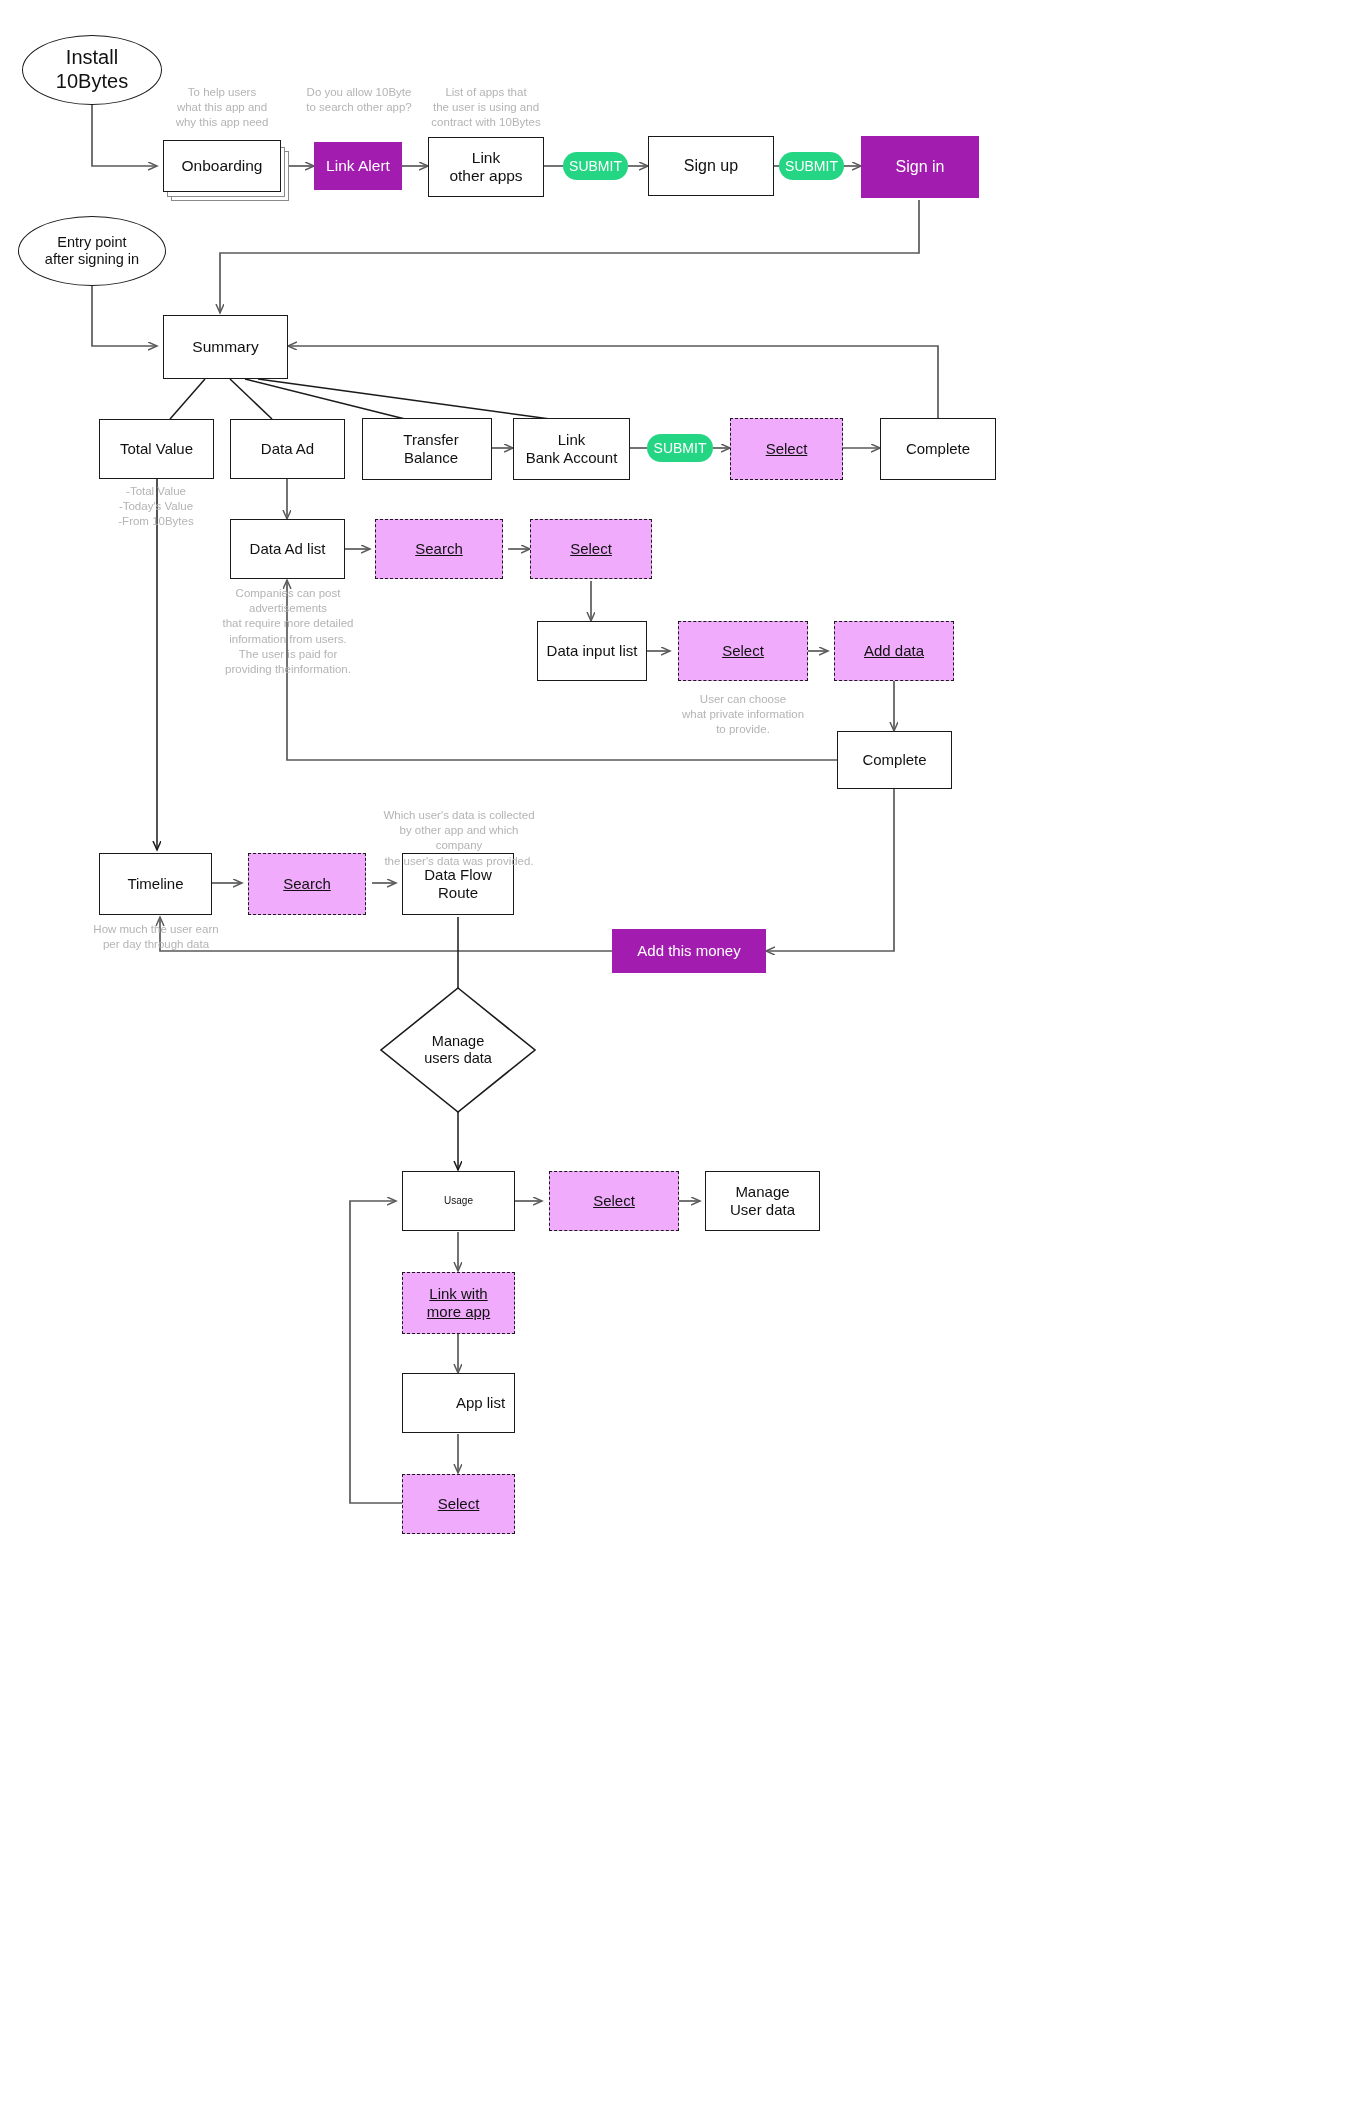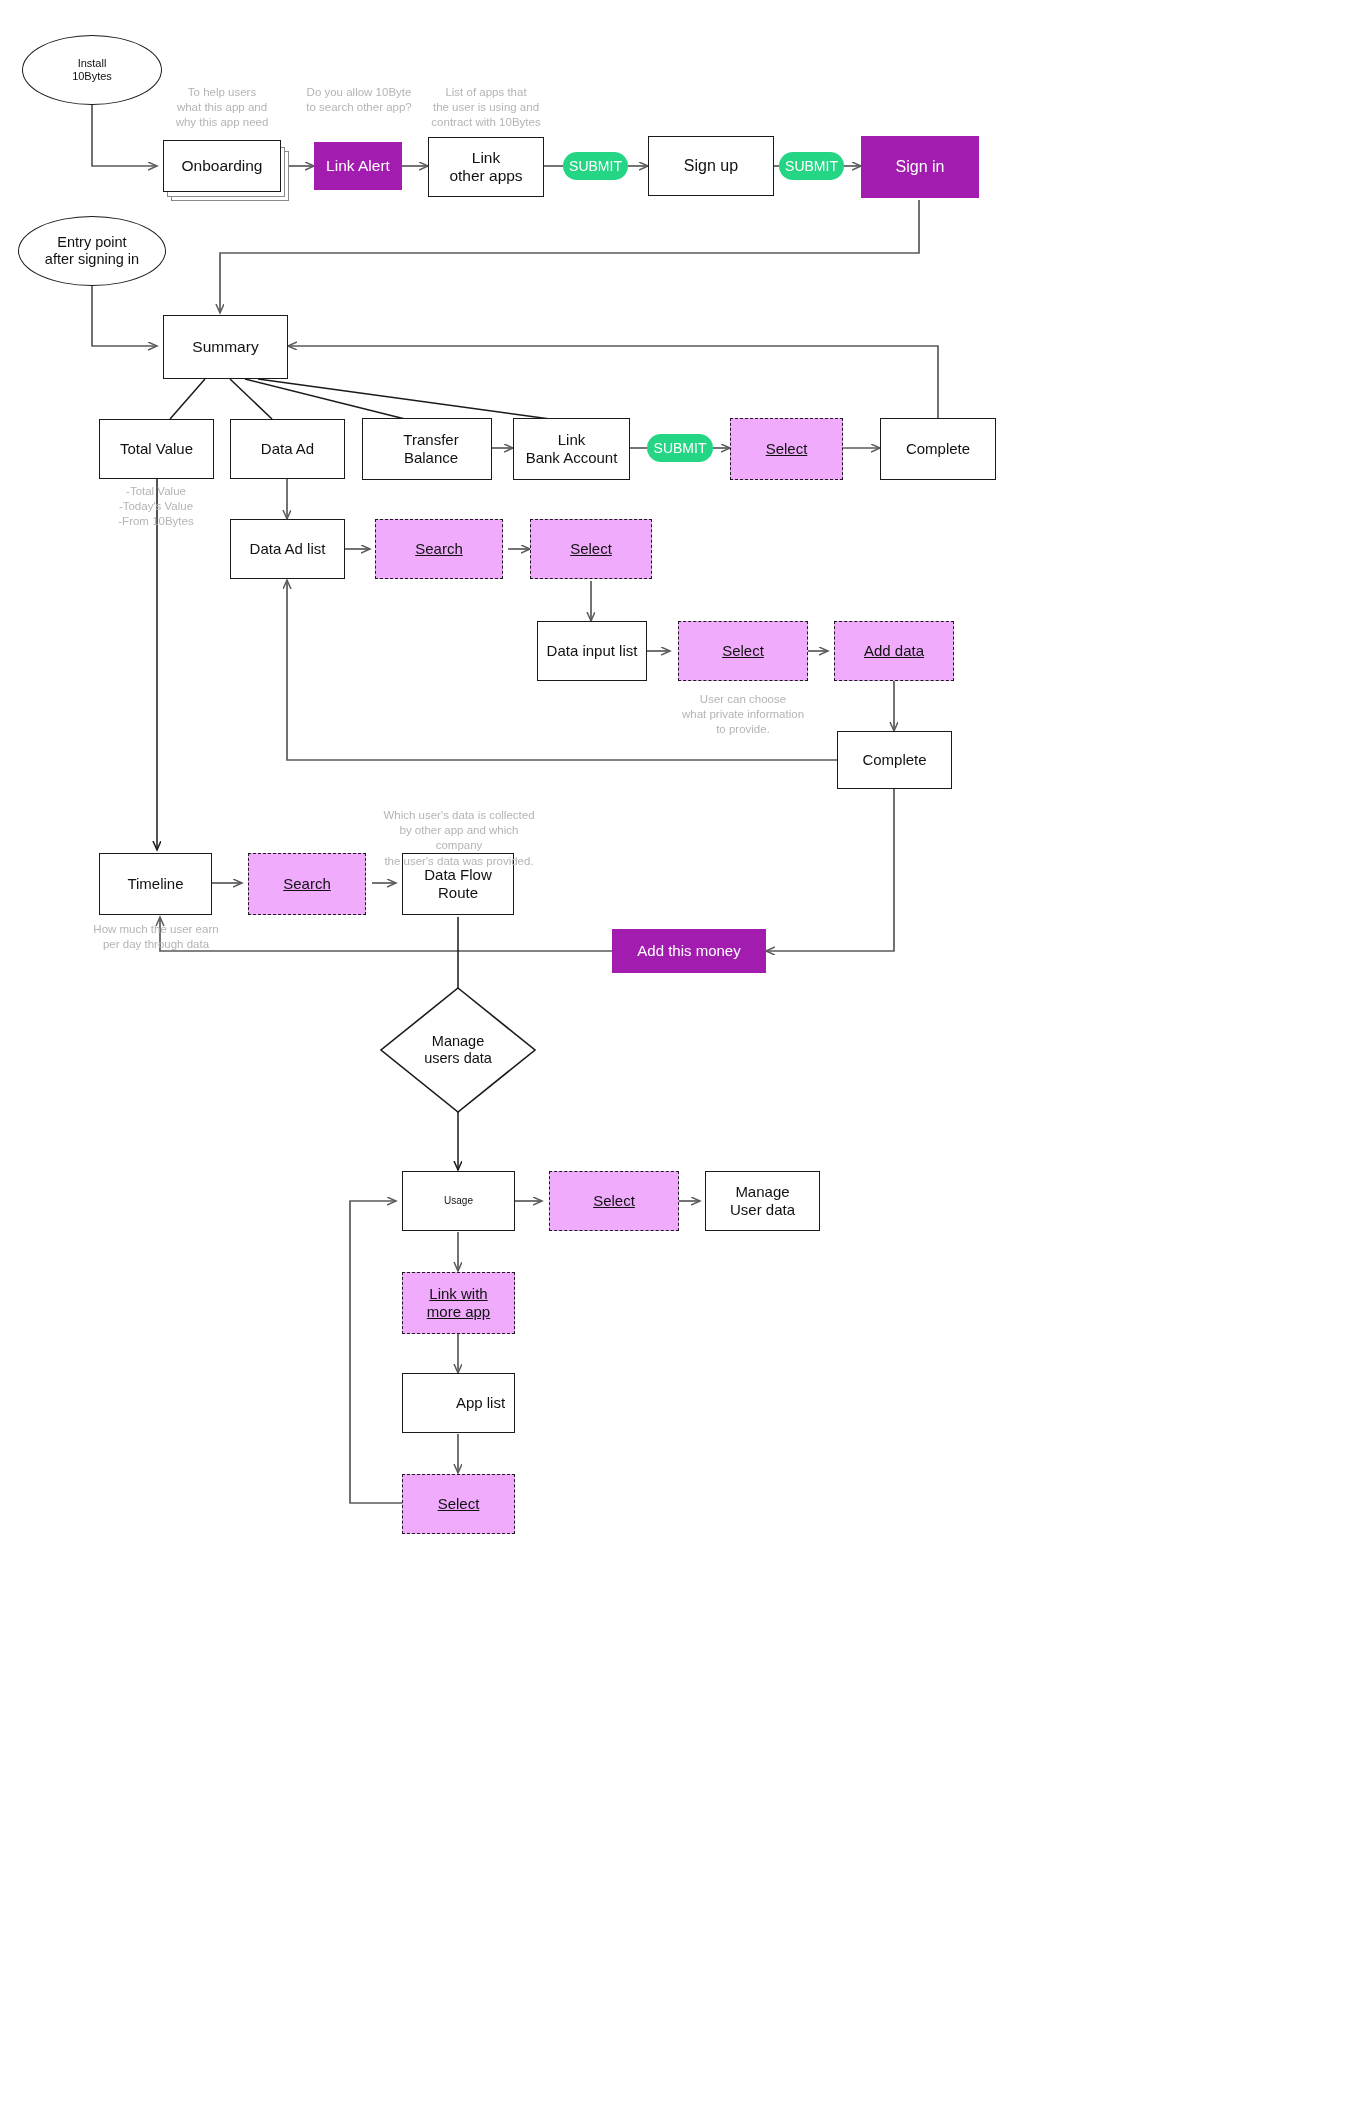--- a/index.html
+++ b/index.html
@@ -112,21 +112,21 @@
       <path d="M458,1434 L458,1473" marker-end="url(#ah)"></path>
 
       <path d="M402,1503 L350,1503 L350,1201 L396,1201" marker-end="url(#ah)"></path>
     </g>
 
     <g stroke="#1a1a1a" stroke-width="1.6" fill="#ffffff">
       <path d="M458,988 L535,1050 L458,1112 L381,1050 Z"></path>
     </g>
   </svg>
 
-  <div class="node oval" style="left:22px;top:35px;width:140px;height:70px;font-size:11px;white-space:pre-line;">
+  <div class="node oval" style="left:22px;top:35px;width:140px;height:70px;font-size:20px;white-space:pre-line;">
     <span>Install
 10Bytes</span>
   </div>
 
   <div class="node oval" style="left:18px;top:216px;width:148px;height:70px;font-size:14.5px;white-space:pre-line;">
     <span>Entry point
 after signing in</span>
   </div>
 
   <div class="stack" style="left:171px;top:151px;width:118px;height:50px;"></div>
@@ -201,20 +201,26 @@
     <span>Select</span>
   </div>
 
   <div class="node solid" style="left:880px;top:418px;width:116px;height:62px;font-size:15px;">
     <span>Complete</span>
   </div>
 
   <div class="node solid" style="left:230px;top:519px;width:115px;height:60px;font-size:15px;">
     <span>Data Ad list</span>
   </div>
+  <div class="note" style="left:213px;top:586px;width:150px;">Companies can post
+advertisements
+that require more detailed
+information from users.
+The user is paid for
+providing theinformation.</div>
 
   <div class="node dashed" style="left:375px;top:519px;width:128px;height:60px;font-size:15px;">
     <span>Search</span>
   </div>
 
   <div class="node dashed" style="left:530px;top:519px;width:122px;height:60px;font-size:15px;">
     <span>Select</span>
   </div>
 
   <div class="node solid" style="left:537px;top:621px;width:110px;height:60px;font-size:15px;">

